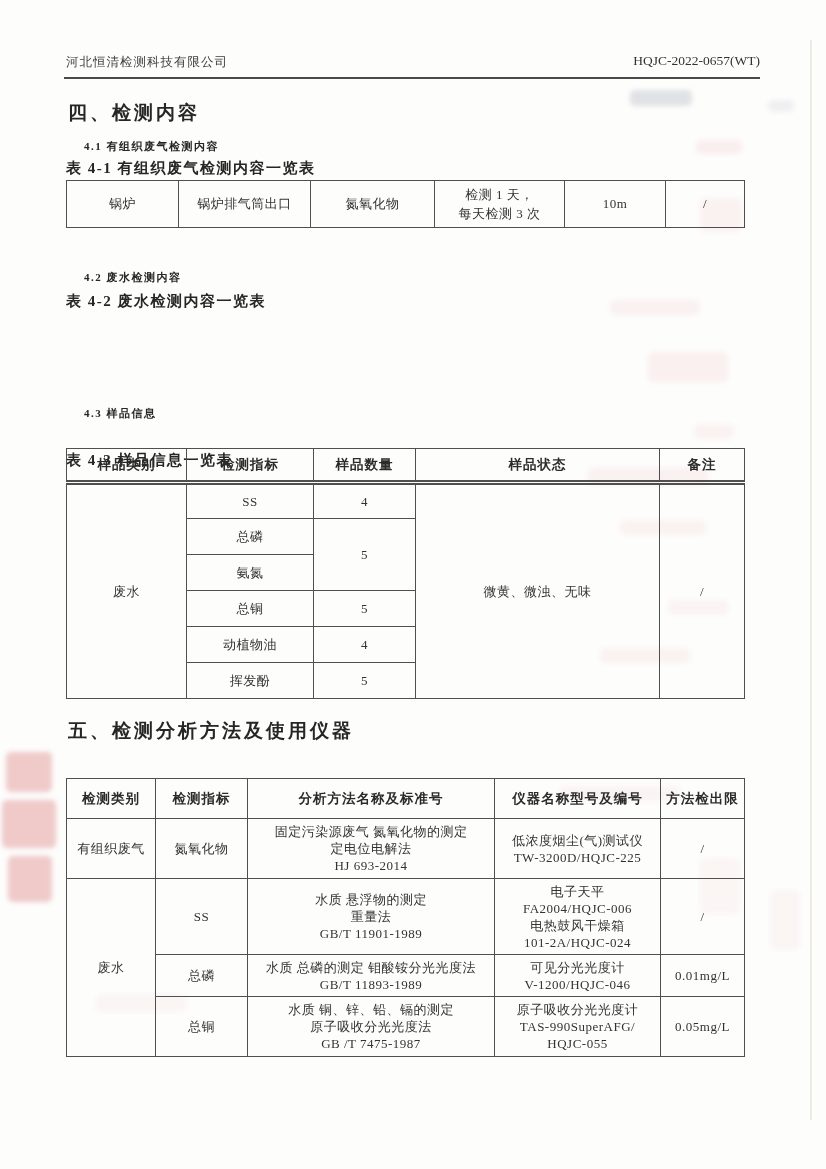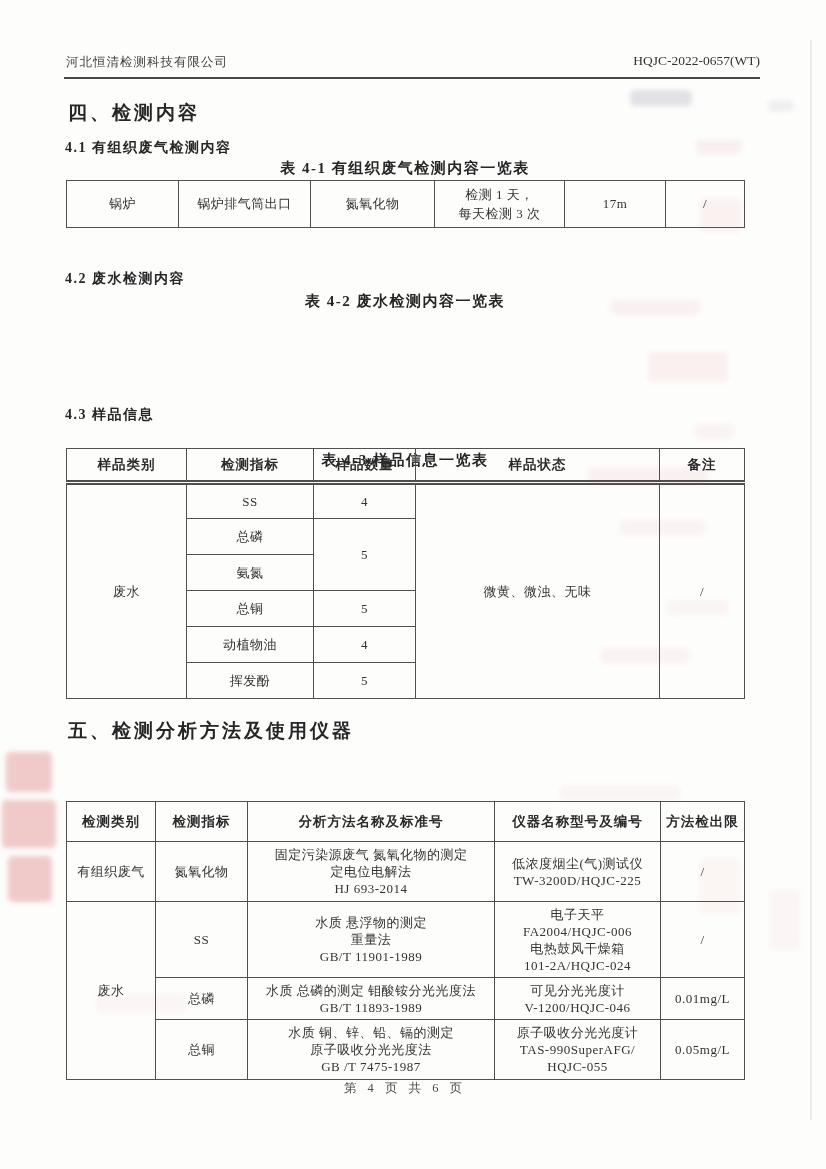--- a/index.html
+++ b/index.html
@@ -8,22 +8,22 @@
     background:#fdfdfc;overflow:hidden;
     font-family:"Liberation Serif","DejaVu Serif",serif;
     color:#2f2f2f;
   }
   
   .hdr-company{position:absolute;left:66px;top:54px;font-size:12.5px;color:#3d3d3d;letter-spacing:1px;}
   .hdr-doc{position:absolute;right:66px;top:53px;font-size:13.5px;color:#333;}
   .hdr-rule{position:absolute;left:64px;top:77px;width:696px;height:2px;background:#4a4a4a;}
   
   .sec-title{position:absolute;left:68px;font-size:19px;font-weight:bold;letter-spacing:3px;color:#262626;font-family:Liberation Serif, serif;}
-  .sub-title{position:absolute;left:65px;font-size:14px;font-weight:bold;letter-spacing:1.5px;color:#262626;}
-  .tbl-caption{position:absolute;left:66px;width:678px;text-align:center;font-size:15px;font-weight:bold;letter-spacing:1.5px;color:#262626;}
+  .sub-title{position:absolute;left:84px;font-size:11px;font-weight:bold;letter-spacing:1.5px;color:#262626;}
+  .tbl-caption{position:absolute;left:66px;width:678px;font-size:15px;font-weight:bold;letter-spacing:1.5px;color:#262626;}
   
   table.doc{position:absolute;left:66px;border-collapse:collapse;table-layout:fixed;width:678px;}
   table.doc th,table.doc td{
     border:1.6px solid #4f4f4f;text-align:center;vertical-align:middle;
     font-size:13px;padding:2px 3px;color:#333;letter-spacing:0.5px;
     overflow:hidden;
   }
   table.doc th{font-weight:bold;font-size:13.5px;color:#2b2b2b;letter-spacing:1px;}
   .ln{line-height:17px;}
   .lh2{line-height:19px;}
@@ -81,21 +81,21 @@
       </colgroup>
     <tbody>
     <tr style="height:47px;">
       <td>锅炉</td>
       <td>锅炉排气筒出口</td>
       <td>氮氧化物</td>
       <td>
         <div class="lh2">检测 1 天，</div>
         <div class="lh2">每天检测 3 次</div>
       </td>
-      <td>17m</td>
+      <td>10m</td>
       <td>/</td>
     </tr>
   </tbody>
     </table>
 
   <div class="sub-title" style="top:270px;">4.2 废水检测内容</div>
   <div class="tbl-caption" style="top:292px;">表 4-2  废水检测内容一览表</div>
 
   <table class="doc" style="top:312px;">
     <colgroup>
@@ -150,21 +150,21 @@
     </tr>
     <tr style="height:36px;">
       <td>挥发酚</td>
       <td>5</td>
     </tr>
   </tbody>
     </table>
 
   <div class="sec-title" style="top:718px;">五、检测分析方法及使用仪器</div>
 
-  <table class="doc" style="top:801px;border-radius:27px;">
+  <table class="doc" style="top:778px;border-radius:27px;">
     <colgroup>
         <col style="width:89px">
         <col style="width:92px">
         <col style="width:247px">
         <col style="width:166px">
         <col style="width:84px">
       </colgroup>
     <tbody>
         <tr style="height:40px;">
       <th>检测类别</th>
@@ -225,14 +225,13 @@
       <td>
         <div class="ln">原子吸收分光光度计</div>
         <div class="ln">TAS-990SuperAFG/</div>
         <div class="ln">HQJC-055</div>
       </td>
       <td>0.05mg/L</td>
     </tr>
   </tbody>
     </table>
 
-  <div class="footer">第 4 页 共 6 页</div>
 </div>
 
 </body></html>

